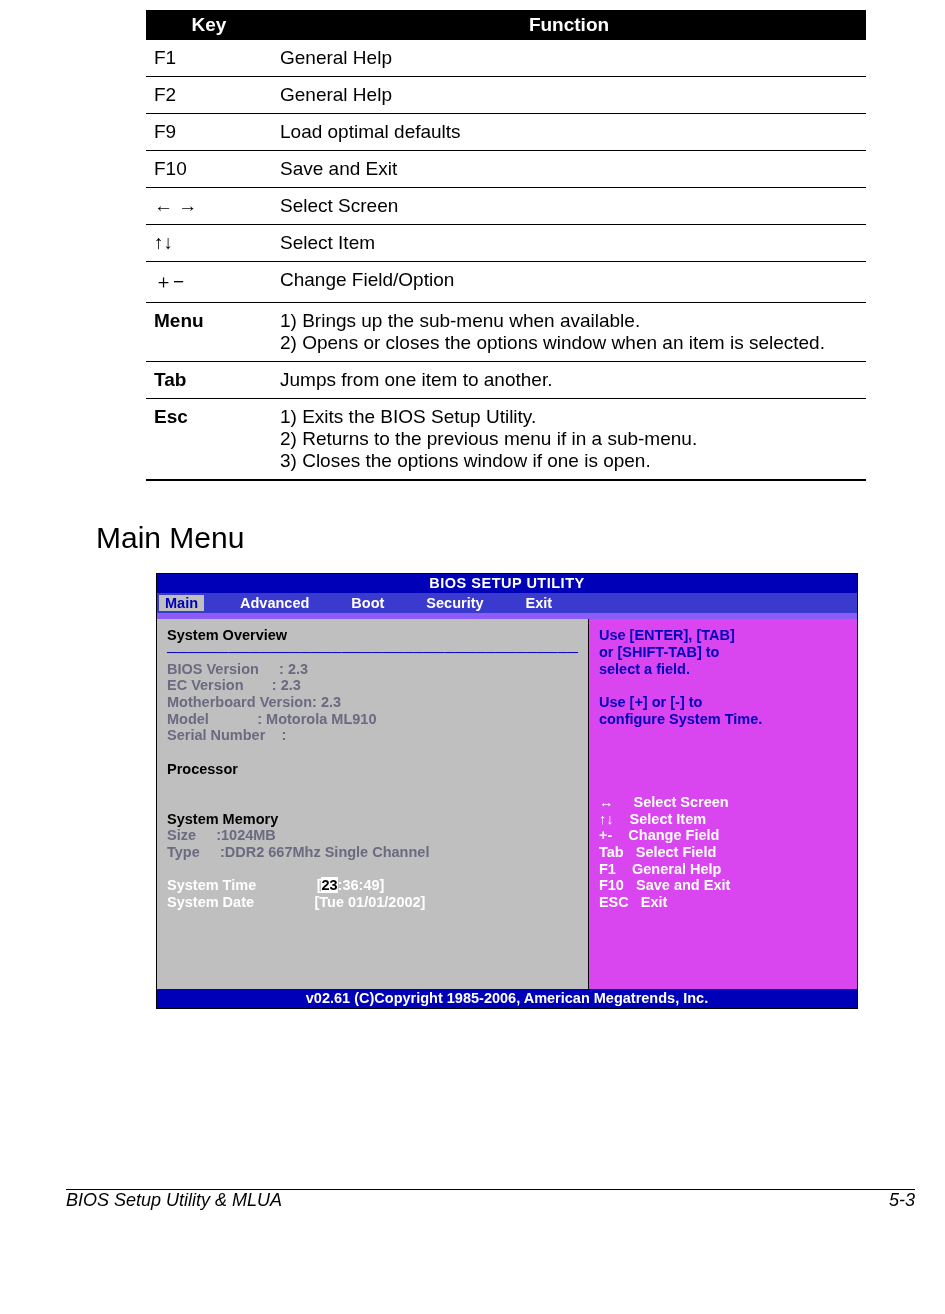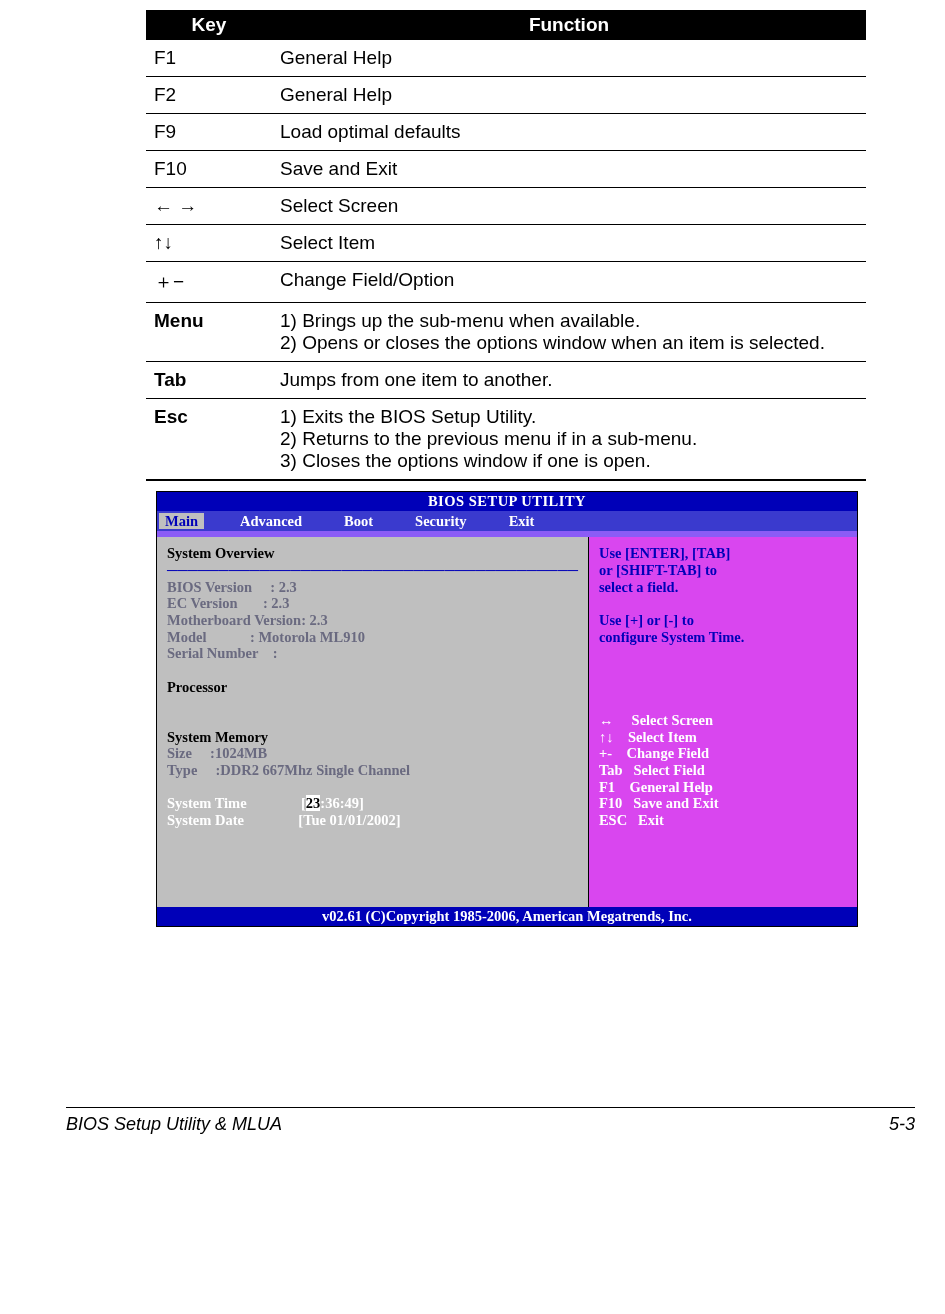--- a/index.html
+++ b/index.html
@@ -43,21 +43,21 @@
 
   h2.section {
     font-size: 30px;
     font-weight: normal;
     margin: 40px 0 18px 30px;
   }
 
   .bios-wrap { margin-left: 90px; margin-top: 10px; }
   .bios {
     width: 700px;
-    font-family: Liberation Serif, serif;
+    font-family: Liberation Sans, sans-serif;
     font-size: 14.5px;
     line-height: 1.15;
     border: 1px solid #000;
     background: #bfbfbf;
   }
   .bios-title {
     background: #0000b8;
     color: #fff;
     text-align: center;
     font-weight: bold;
@@ -105,21 +105,20 @@
     background: #0000b8;
     color: #fff;
     text-align: center;
     font-weight: bold;
     padding: 1px 0;
   }
 
   .footer {
     border-top: 1px solid #000;
     margin-top: 180px;
-    padding-top: 6px;
     display: flex;
     justify-content: space-between;
     font-style: italic;
     font-size: 18px;
   }
 </style>
 </head>
 <body>
 
 <div class="page">
@@ -171,20 +170,21 @@
         </tr>
         <tr class="last">
           <td class="key bold">Esc</td>
           <td style="white-space: pre-line;">1) Exits the BIOS Setup Utility.
 2) Returns to the previous menu if in a sub-menu.
 3) Closes the options window if one is open.</td>
         </tr>
       </tbody>
   </table>
 
+  <h2 class="section">Main Menu</h2>
 
   <div class="bios-wrap">
     <div class="bios">
       <div class="bios-title">BIOS SETUP UTILITY</div>
       <div class="bios-tabs" id="bios-tabs">
           <span class="bios-tab active">Main</span>
           <span class="bios-tab">Advanced</span>
           <span class="bios-tab">Boot</span>
           <span class="bios-tab">Security</span>
           <span class="bios-tab">Exit</span>

